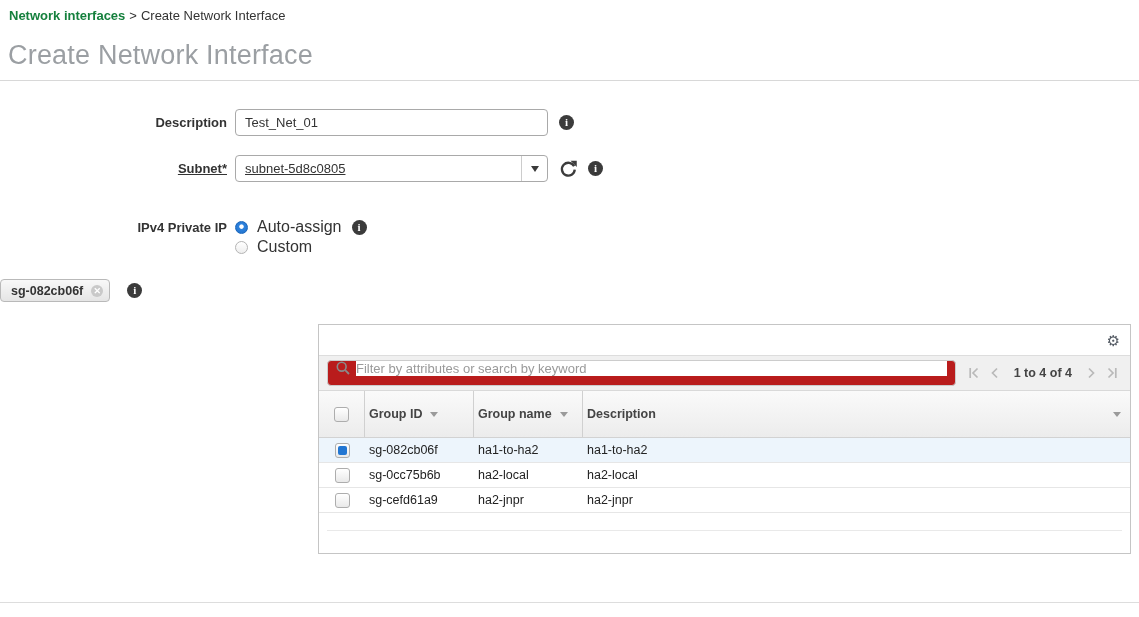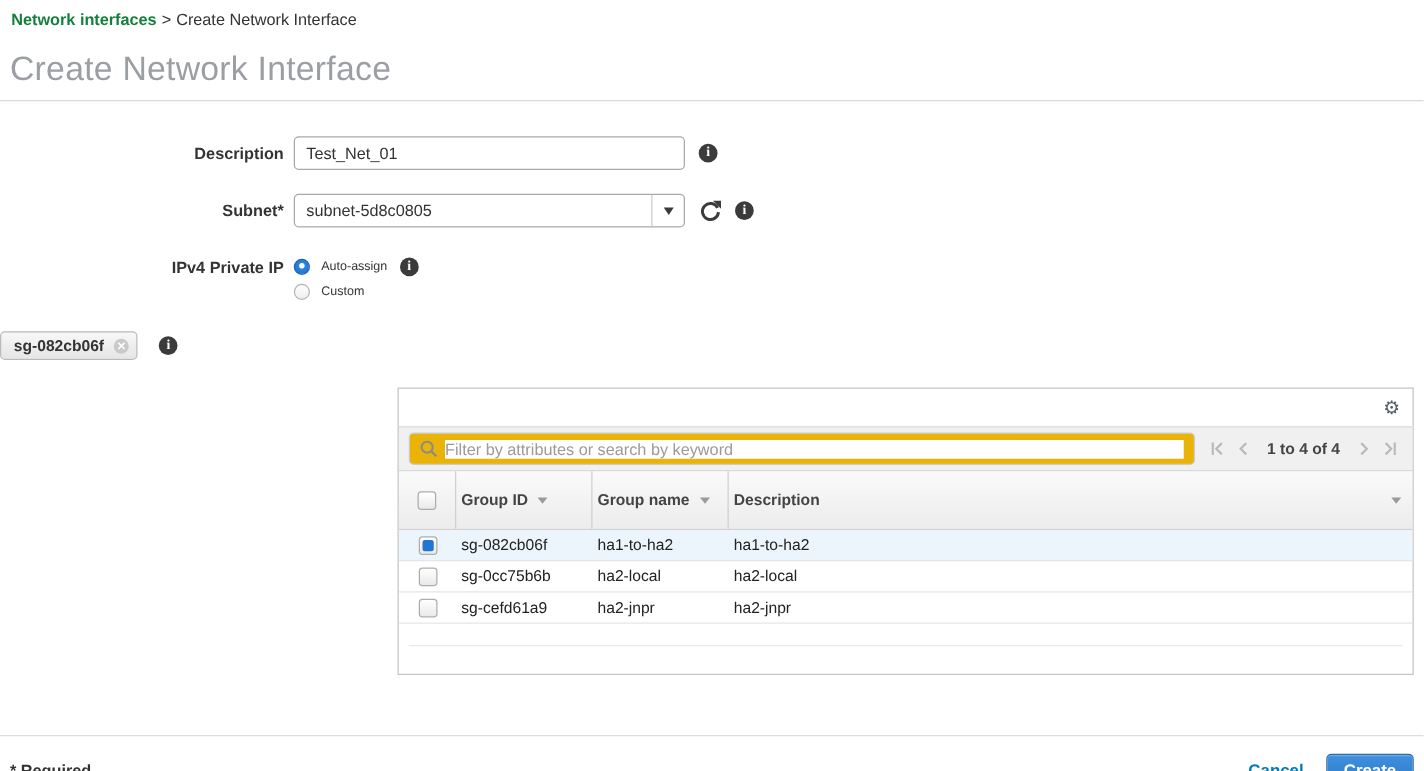--- a/index.html
+++ b/index.html
@@ -31,34 +31,34 @@
   .icon-btn { background:none; border:none; cursor:pointer; padding:0; display:inline-flex; align-items:center; }
   .refresh-icon { margin-left:11px; margin-top:5px; }
   .info-icon { display:inline-block; width:15px; height:15px; border-radius:50%; background:#3b3b3b; color:#fff; font-size:11px; font-weight:bold; font-family:"Liberation Serif",serif; text-align:center; line-height:15px; cursor:pointer; }
   .info-after-input { margin-left:11px; margin-top:6px; }
 
   .radio-group { padding-top:4px; }
   .radio-row { display:flex; align-items:center; height:18px; margin-bottom:2px; }
   .radio { width:13px; height:13px; border-radius:50%; margin-right:9px; cursor:pointer; }
   .radio.on  { background:radial-gradient(circle at 50% 42%, #ffffff 0 1.8px, #2e82dd 2.6px, #1d6fca 100%); border:1px solid #1a66bb; }
   .radio.off { background:linear-gradient(#fff,#eee); border:1px solid #b4b4b4; }
-  .radio-label { font-size:10px; color:#333; cursor:pointer; }
+  .radio-label { font-size:16px; color:#333; cursor:pointer; }
   .radio-row .info-icon { margin-left:10px; }
 
   .sg-tag { position:relative; display:inline-flex; align-items:center; height:23px; padding:0 26px 0 10px; background:linear-gradient(#f8f8f8,#e5e5e5); border:1px solid #b9b9b9; border-radius:4px; font-weight:bold; font-size:12.5px; color:#333; cursor:default; }
   .sg-tag .tag-x { position:absolute; right:6px; top:5px; width:12px; height:12px; border-radius:50%; background:#c9c9c9; color:#fff; font-size:9px; line-height:12px; text-align:center; font-weight:bold; cursor:pointer; }
   .sg-row-info { margin-left:17px; margin-top:4px; }
 
   
   .panel { margin:22px 8px 0 318px; height:230px; border:1px solid #c5c5c5; background:#fff; overflow:hidden; }
   .panel-topstrip { height:30px; display:flex; align-items:center; justify-content:flex-end; padding-right:10px; }
   .gear { font-size:15px; color:#545b64; cursor:pointer; line-height:1; }
 
   .toolbar { height:35px; background:#f0f0f0; border-top:1px solid #ddd; display:flex; align-items:center; padding:0 8px; }
-  .search-box { flex:1; height:26px; background:#eab308; border:1px solid #ccc; border-radius:4px; display:flex; align-items:center; padding:0 8px; margin-right:12px; }
+  .search-box { flex:1; height:26px; background:#b91c1c; border:1px solid #ccc; border-radius:4px; display:flex; align-items:flex-start; padding:0 8px; margin-right:12px; }
   .search-box input { border:none; outline:none; flex:1; font-size:13px; font-family:"Liberation Sans",sans-serif; color:#333; margin-left:6px; }
   .search-box input::placeholder { color:#9a9a9a; }
   .pager { display:flex; align-items:center; gap:9px; padding-right:4px; }
   .pager .pg-btn { background:none; border:none; padding:0; cursor:pointer; display:flex; align-items:center; }
   .pager .pg-text { font-size:12.5px; font-weight:bold; color:#444; margin:0 4px; white-space:nowrap;text-align:center; }
 
   .thead { height:48px; background:linear-gradient(#fafafa,#ececec); border-top:1px solid #d9d9d9; border-bottom:1px solid #d2d2d2; display:flex; align-items:stretch; font-size:12.5px; font-weight:bold; color:#444;justify-content:center; }
   .th { display:flex; align-items:center; }
   .th-sort { width:0; height:0; border-left:4px solid transparent; border-right:4px solid transparent; border-top:5px solid #9a9a9a; margin-left:8px; cursor:pointer; }
   .col-cb   { width:46px; display:flex; align-items:center; justify-content:center; }
@@ -95,21 +95,21 @@
 <div class="title-rule"></div>
 
 <div class="form">
 
   <div class="form-row">
     <div class="form-label">Description</div>
     <input class="text-input" type="text" value="Test_Net_01" style="">
     <span class="info-icon info-after-input">i</span>
   </div>
 
-  <div class="form-row" style="margin-bottom:22px;">
+  <div class="form-row" style="margin-bottom:36px;text-decoration:underline;">
     <div class="form-label">Subnet*</div>
     <div class="select-box">
       <div class="select-value">subnet-5d8c0805</div>
       <div class="select-caret-zone">
           <span class="caret"></span>
         </div>
     </div>
     <button class="icon-btn refresh-icon" title="">
       <svg width="18" height="18" viewBox="0 0 16 16">
         <path d="M13.4 5.6 A5.7 5.7 0 1 0 14 8.6" fill="none" stroke="#3c3c3c" stroke-width="2.1"></path>

